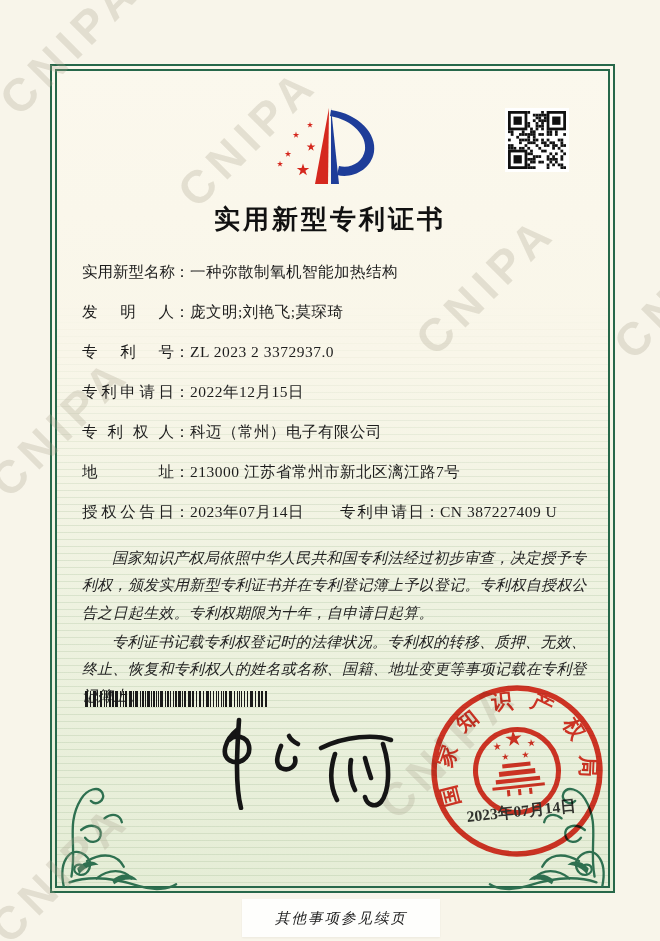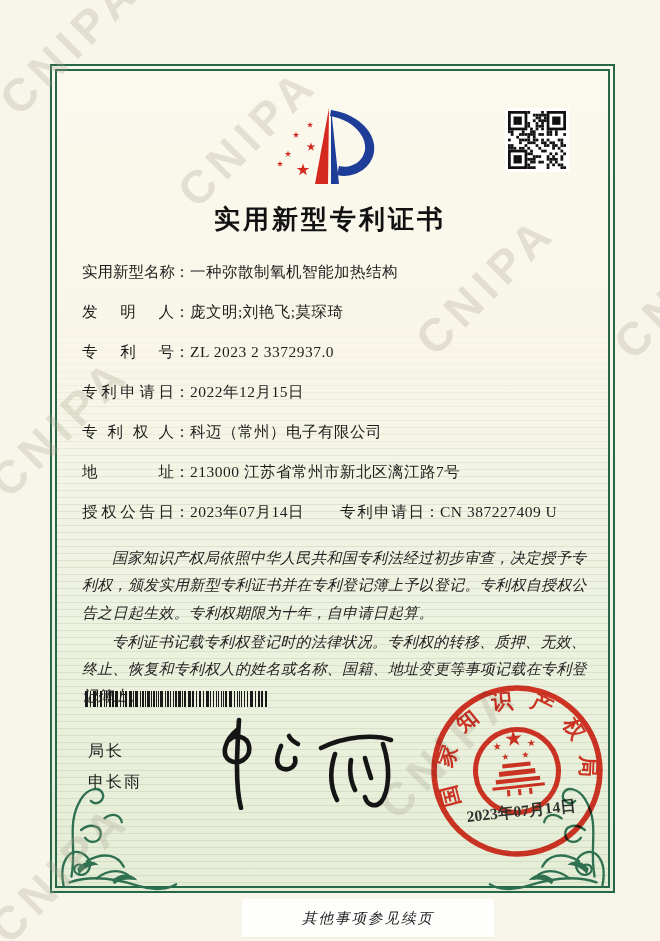--- a/index.html
+++ b/index.html
@@ -104,21 +104,21 @@
   
   .orn{position:absolute;z-index:2;width:126px;height:126px;}
   .orn-l{left:54px;top:766px;}
   .orn-r{left:486px;top:766px;transform:scaleX(-1);}
   
   .page-info{
     position:absolute;left:0;right:0;top:864px;z-index:4;
     text-align:center;font-size:13px;letter-spacing:2px;color:#222;
   }
   .tab{
-    position:absolute;left:242px;top:899px;width:252px;height:38px;z-index:4;
+    position:absolute;left:242px;top:899px;width:198px;height:38px;z-index:4;
     background:#fefefc;
     display:flex;align-items:center;justify-content:center;
     font-size:14.5px;font-style:italic;letter-spacing:2px;color:#222;
     box-shadow:0 1px 2px rgba(0,0,0,0.05);
   }
 </style>
 </head>
 <body>
 
 <div class="page">
@@ -415,24 +415,20 @@
       <span style="width: 1px; margin-right: 2px;"></span>
       <span style="width: 1px; margin-right: 2px;"></span>
       <span style="width: 1px; margin-right: 2px;"></span>
       <span style="width: 3px; margin-right: 2px;"></span>
       <span style="width: 1px; margin-right: 2px;"></span>
       <span style="width: 2px; margin-right: 1px;"></span>
       <span style="width: 2px; margin-right: 2px;"></span>
       <span style="width: 2px; margin-right: 1px;"></span>
     </div>
 
-  <div class="director">
-    <div>局长</div>
-    <div>申长雨</div>
-  </div>
 
   <svg class="signature" width="215" height="100" viewBox="0 0 215 100">
     <path d="M52,20 C40,30 36,44 44,50 C54,56 66,48 64,36 C62,26 50,24 44,30"></path>
     <path d="M54,10 C52,40 50,76 56,98"></path>
     <path d="M96,36 C92,46 90,54 96,58 C104,62 112,56 110,48"></path>
     <path d="M104,26 C106,30 109,32 113,34"></path>
     <path d="M136,38 C160,26 190,24 206,30"></path>
     <path d="M150,44 C144,62 146,78 152,90"></path>
     <path d="M198,34 C206,58 204,82 196,92 C190,98 182,95 180,87"></path>
     <path d="M166,50 C164,62 166,72 170,80"></path>

